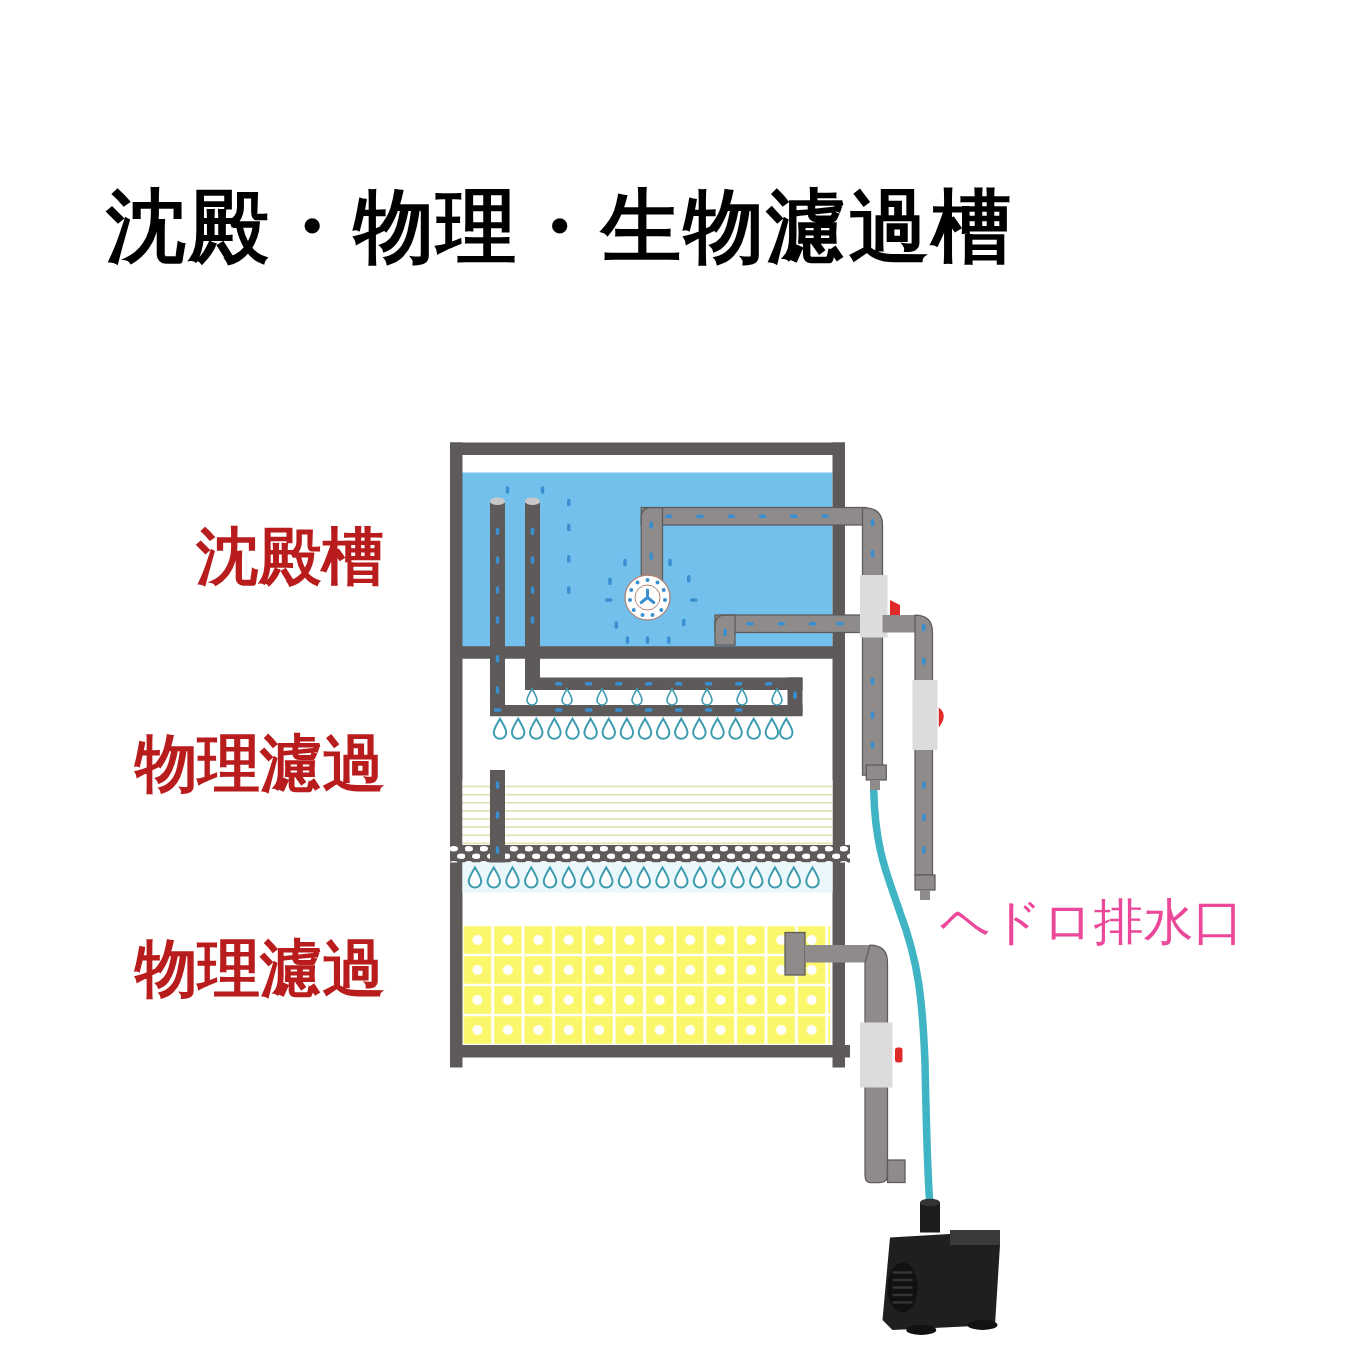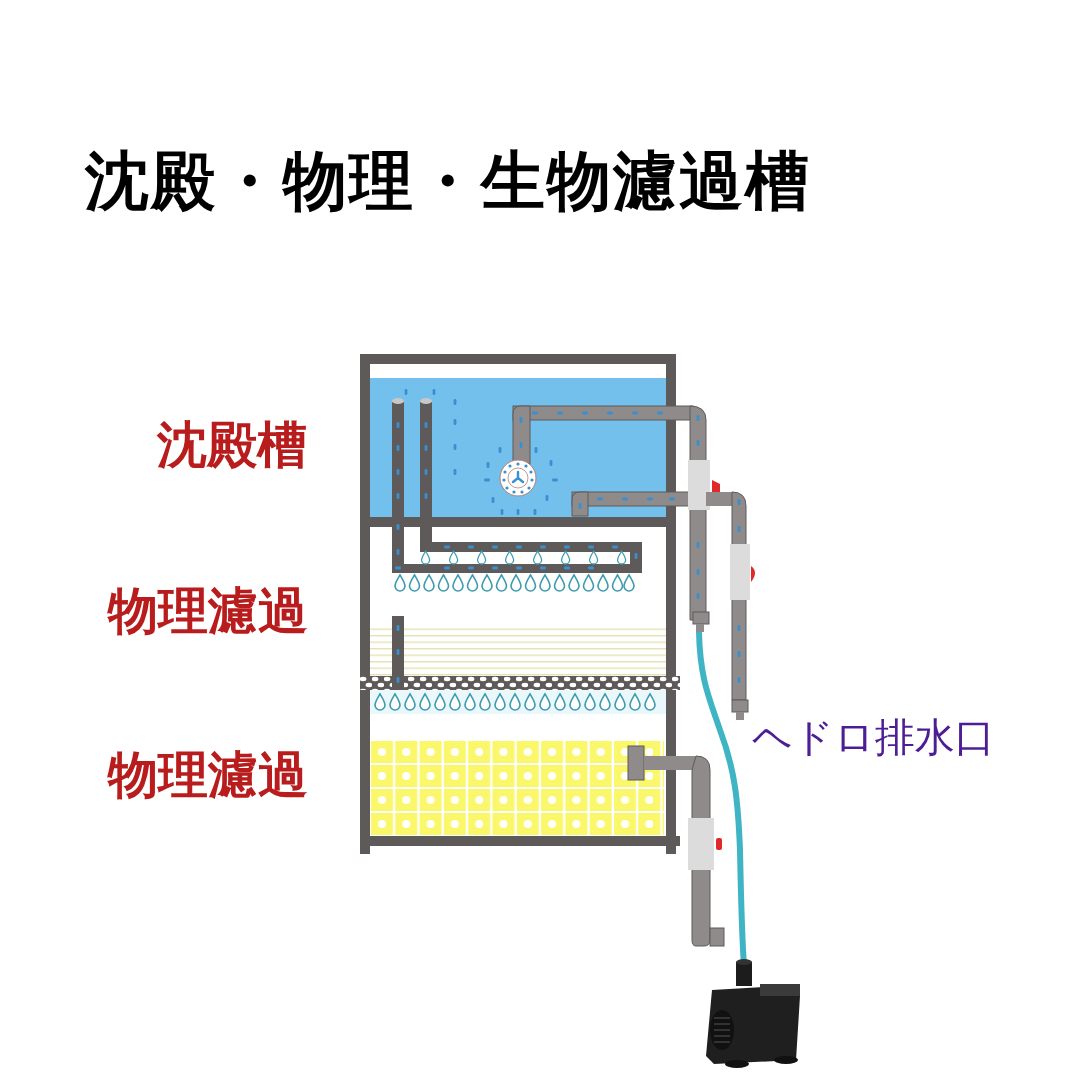--- a/index.html
+++ b/index.html
@@ -3,21 +3,21 @@
 <meta charset="utf-8">
 <style>
   html, body { margin: 0; padding: 0; background: #ffffff; }
   body { width: 1080px; height: 1080px; position: relative; overflow: hidden;
          font-family: "DejaVu Sans", sans-serif; }
   .title { position: absolute; left: 0; top: 138px; width: 896px; text-align: center;
            font-size: 64px; font-weight: bold; color: #000; letter-spacing: 2px;
            font-family: "DejaVu Sans", sans-serif; }
   .label { position: absolute; font-size: 50px; color: #b91c1c; font-weight: bold;
            font-family: Liberation Sans, sans-serif; white-space: nowrap; }
-  .drain-label { position: absolute; left: 752px; top: 710px; font-size: 40px; color: #4c1d95;
+  .drain-label { position: absolute; left: 752px; top: 710px; font-size: 40px; color: #ec4899;
                  font-family: "DejaVu Sans", sans-serif; white-space: nowrap; }
   svg { position: absolute; left: 0; top: 0; }
 </style>
 </head>
 <body>
 
 <div class="title">沈殿・物理・生物濾過槽</div>
 
 <div class="label" style="left:157px; top:412px;">沈殿槽</div>
 <div class="label" style="left:108px; top:578px;">物理濾過</div>

